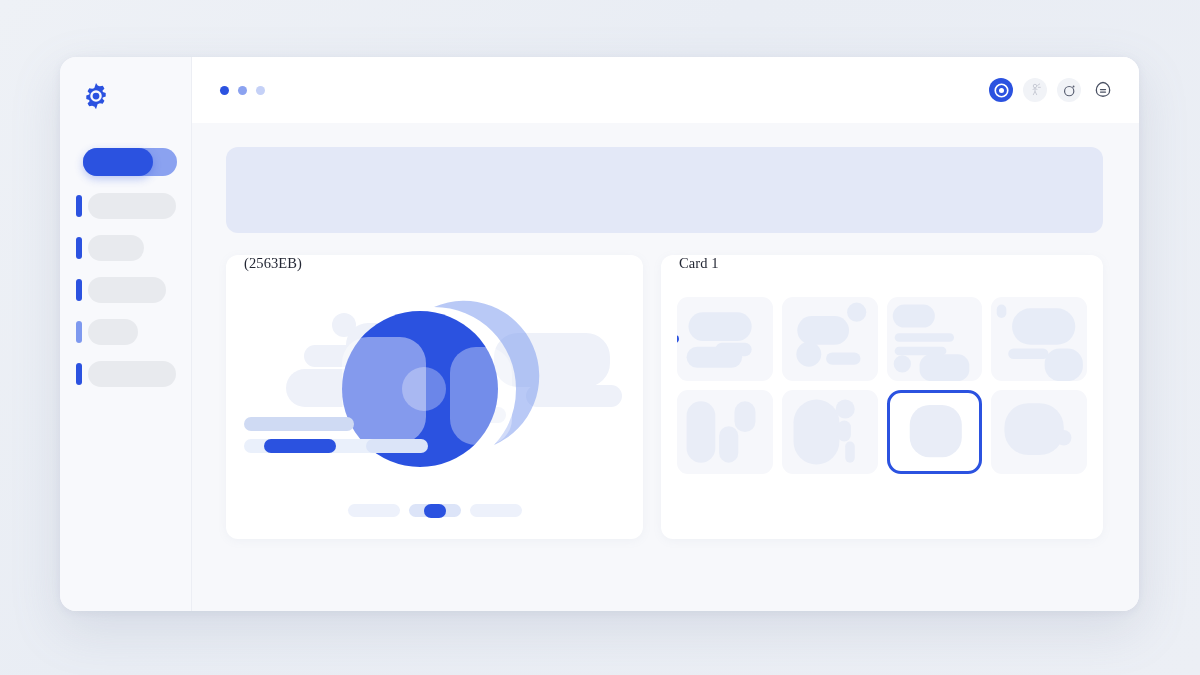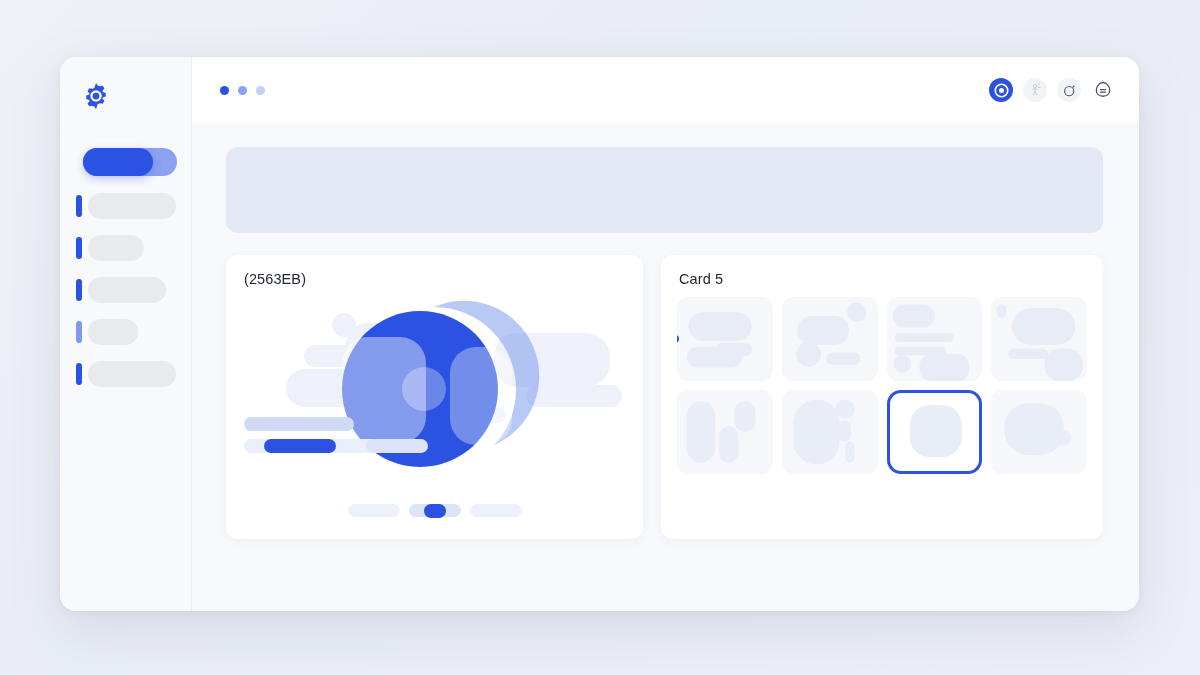--- a/index.html
+++ b/index.html
@@ -172,24 +172,25 @@
     box-shadow: 0 2px 10px rgba(130,142,170,0.07);
     position: relative;
     overflow: hidden;
   }
   .card-1 { flex: 0 0 417px; }
   .card-2 { flex: 1; }
 
   .card-title {
     position: absolute;
     left: 18px;
-    top: 16px;
+    top: 0;
     font-size: 14.5px;
     color: #232734;
     letter-spacing: 0.1px;
+    font-family: Liberation Serif, serif;
   }
 
   
   .illus {
     position: absolute;
     left: 0; top: 34px;
     width: 100%; height: 200px;
   }
   .illus svg { display: block; width: 100%; height: 100%; }
 
@@ -394,21 +395,21 @@
             <span class="seg"></span>
             <span class="seg seg-mid">
               <span class="knob"></span>
             </span>
             <span class="seg"></span>
           </div>
         </div>
 
         <div class="card card-2">
 
-          <div class="card-title">Card 5</div>
+          <div class="card-title">Card 1</div>
 
           <div class="tile-grid">
 
             <div class="tile">
               <span class="tile-marker"></span>
               <svg viewBox="0 0 100 84">
                 <g fill="#e7ecf7">
                   <rect x="12" y="14" width="66" height="30" rx="15"></rect>
                   <rect x="10" y="50" width="58" height="22" rx="11"></rect>
                   <rect x="40" y="46" width="38" height="14" rx="7"></rect>

